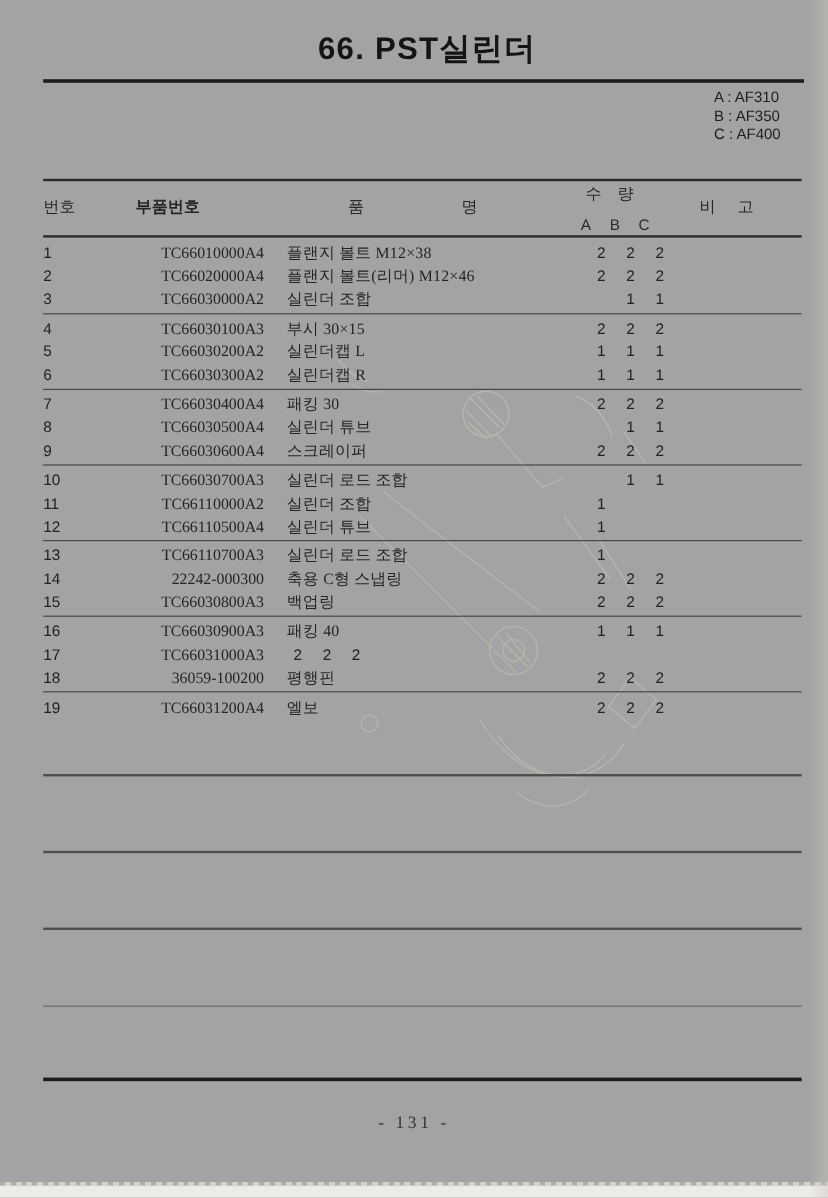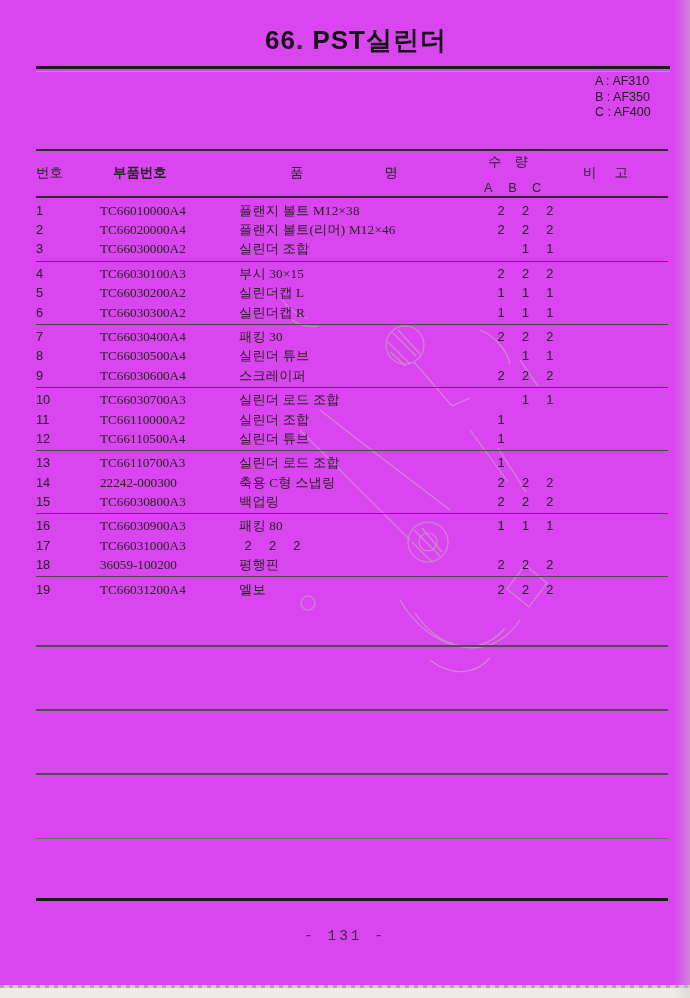--- a/index.html
+++ b/index.html
@@ -1,18 +1,18 @@
 <!DOCTYPE html>
 <html><head>
 <meta charset="utf-8">
 <style>
   html,body{margin:0;padding:0;background:#e8e6dd;}
   .page{
     position:relative; width:690px; height:998px; margin:0 auto;
-    background:#d946ef; overflow:hidden;
+    background:#a3a3a3; overflow:hidden;
     font-family:"Liberation Serif","DejaVu Serif",serif; color:#2e2c28;
   }
   
   .title{
     position:absolute; top:23px; left:0; width:100%; padding-left:22px; box-sizing:border-box;
     text-align:center; font-family:"Liberation Sans","DejaVu Sans",sans-serif;
     font-weight:700; font-size:26px; letter-spacing:1px; color:#141414;
   }
   .rule-a{position:absolute; left:36px; width:634px; top:66px; height:2.6px; background:#1d1d1d;}
   .rule-b{position:absolute; left:36px; width:634px; top:70.6px; height:1px; background:#a7a49a;}
@@ -31,21 +31,21 @@
     display:flex; justify-content:space-between; color:#262626;
   }
   .hrow{position:absolute; left:0; top:13px; width:100%; display:flex; color:#262626;}
   .abc{
     position:absolute; left:440px; top:29px; width:73px; display:flex;
     font-family:"Liberation Sans","DejaVu Sans",sans-serif; font-size:12.8px; color:#2a2a2a;
   }
   .abc span{width:24.3px; text-align:center;}
   
   .c-no{width:52px; text-align:left;}
-  .c-part{margin-left:12px; width:120px; text-align:left;}
+  .c-part{margin-left:12px; width:120px; text-align:right;}
   .c-name{margin-left:6px; width:234px; text-align:left;}
   .c-qtygrp{margin-left:16px; width:73px; display:flex;}
   .c-qtycell{width:24.3px; text-align:center;}
   .c-remark{flex:1;}
   .hpart{text-align:left; padding-left:13px; box-sizing:border-box;font-weight:bold;}
   .name-spread{display:flex; justify-content:space-between; margin-left:64px; width:108px;}
   .remark-spread{display:flex; justify-content:space-between; margin-left:34px; width:45px;}
   .num{font-family:"Liberation Sans","DejaVu Sans",sans-serif; font-size:12.8px; color:#222;}
   
   .tbody{position:absolute; left:36px; width:632px; top:198.5px;}
@@ -54,21 +54,21 @@
   .trow{display:flex; height:19.4px; line-height:19.4px; font-size:13.2px; color:#262420;}
   .trow .c-name{letter-spacing:.2px;margin-left:19px;}
   
   .eline{position:absolute; left:36px; width:632px; background:#4e4e4e; height:1.5px;}
   .el1{top:645px;} .el2{top:709px;} .el3{top:773px;}
   .el4{top:838px; height:1.1px; background:#6a6a6a;}
   .el-thick{top:898px; height:3px; background:#1b1b1b;}
   
   .pageno{
     position:absolute; top:928px; left:0; width:100%; text-align:center;
-    font-family:Liberation Mono, monospace;
+    font-family:Liberation Serif, serif;
     font-size:14.5px; letter-spacing:3px; color:#333;
   }
   .bottom-dots{
     position:absolute; top:985px; left:0; width:100%; height:3px; opacity:.85;
     background:repeating-linear-gradient(90deg,#b2b0a7 0 4px,#dedcd3 4px 9px);
   }
   .bottom-area{position:absolute; top:988px; left:0; width:100%; height:10px; background:#edece4;}
   .right-edge{
     position:absolute; top:0; right:0; width:16px; height:100%; pointer-events:none;
     background:linear-gradient(90deg, rgba(205,203,196,0) 0%, rgba(203,201,194,.45) 100%);
@@ -316,21 +316,21 @@
             <span class="c-qtycell num">2</span>
             <span class="c-qtycell num">2</span>
           </span>
           <span class="c-remark"></span>
         </div>
       </div>
       <div class="tgroup">
         <div class="trow">
           <span class="c-no num">16</span>
           <span class="c-part">TC66030900A3</span>
-          <span class="c-name">패킹 80</span>
+          <span class="c-name">패킹 40</span>
           <span class="c-qtygrp">
             <span class="c-qtycell num">1</span>
             <span class="c-qtycell num">1</span>
             <span class="c-qtycell num">1</span>
           </span>
           <span class="c-remark"></span>
         </div>
         <div class="trow">
           <span class="c-no num">17</span>
           <span class="c-part">TC66031000A3</span>

